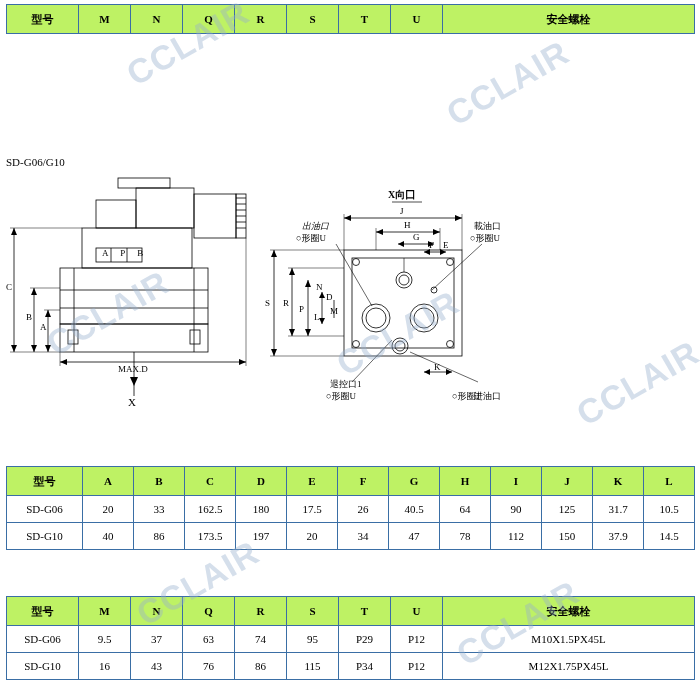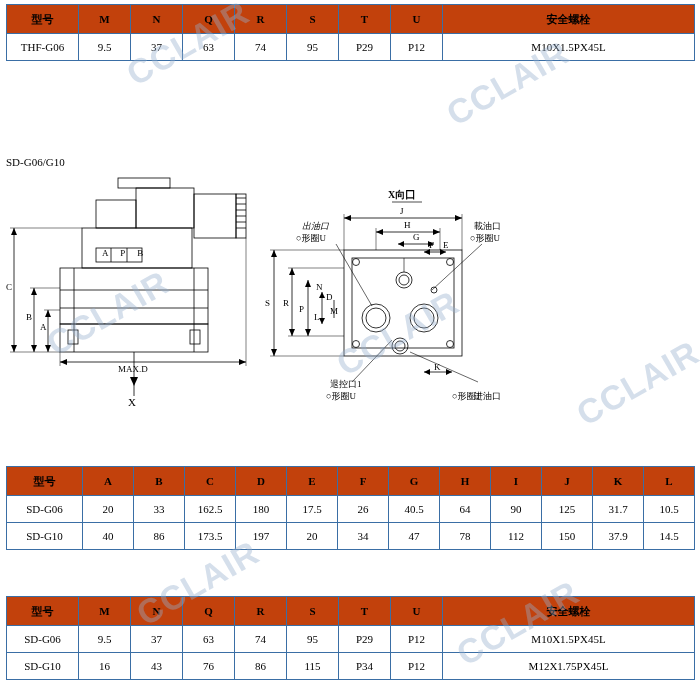--- a/index.html
+++ b/index.html
@@ -26,21 +26,21 @@
   table.spec th, table.spec td {
     border: 1px solid #3a6ea5;
     text-align: center;
     vertical-align: middle;
     padding: 0;
     height: 26px;
     font-weight: normal;
     color: #000;
   }
   table.spec thead th {
-    background: #c2410c;
+    background: #bef264;
     font-weight: bold;
     height: 28px;
   }
   table.spec tbody td {
     background: #ffffff;
   }
   table.spec tbody td.model {
     font-size: 11px;
   }
   table.spec tbody td.bolt {
@@ -134,31 +134,20 @@
       <th>N</th>
       <th>Q</th>
       <th>R</th>
       <th>S</th>
       <th>T</th>
       <th>U</th>
       <th>安全螺栓</th>
     </tr>
   </thead>
   <tbody>
-    <tr>
-      <td class="model">THF-G06</td>
-      <td>9.5</td>
-      <td>37</td>
-      <td>63</td>
-      <td>74</td>
-      <td>95</td>
-      <td>P29</td>
-      <td>P12</td>
-      <td class="bolt">M10X1.5PX45L</td>
-    </tr>
   </tbody>
 </table>
 
 <div id="drawing">
   <div id="drawing-label">SD-G06/G10</div>
 
   <svg width="700" height="320" viewBox="0 0 700 320" style="position:absolute; left:0; top:0;">
     <g stroke="#000" fill="none" stroke-width="0.8">
 
       <rect x="60" y="128" width="148" height="56"></rect>

